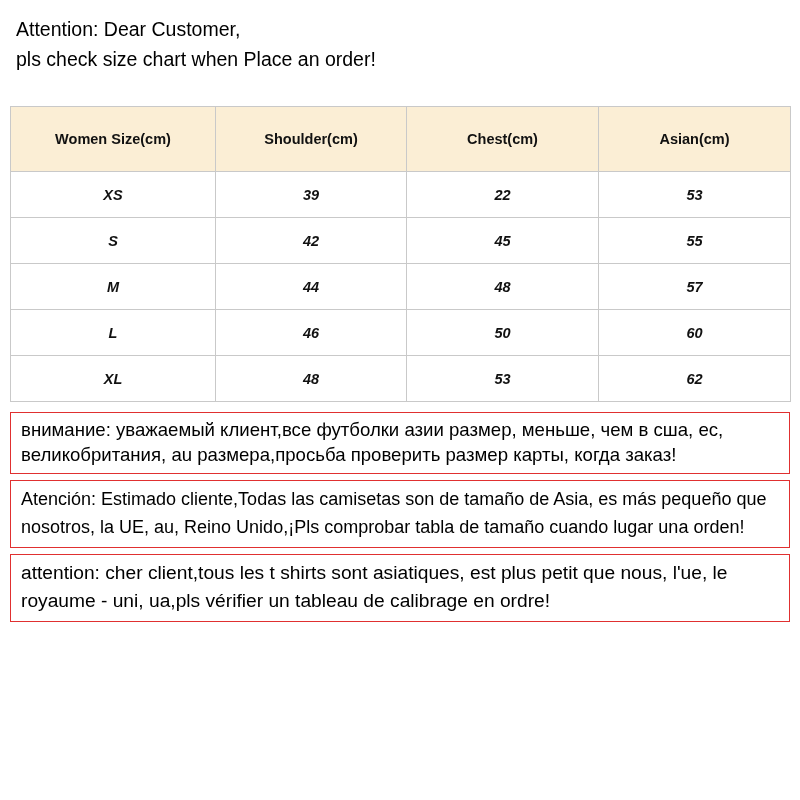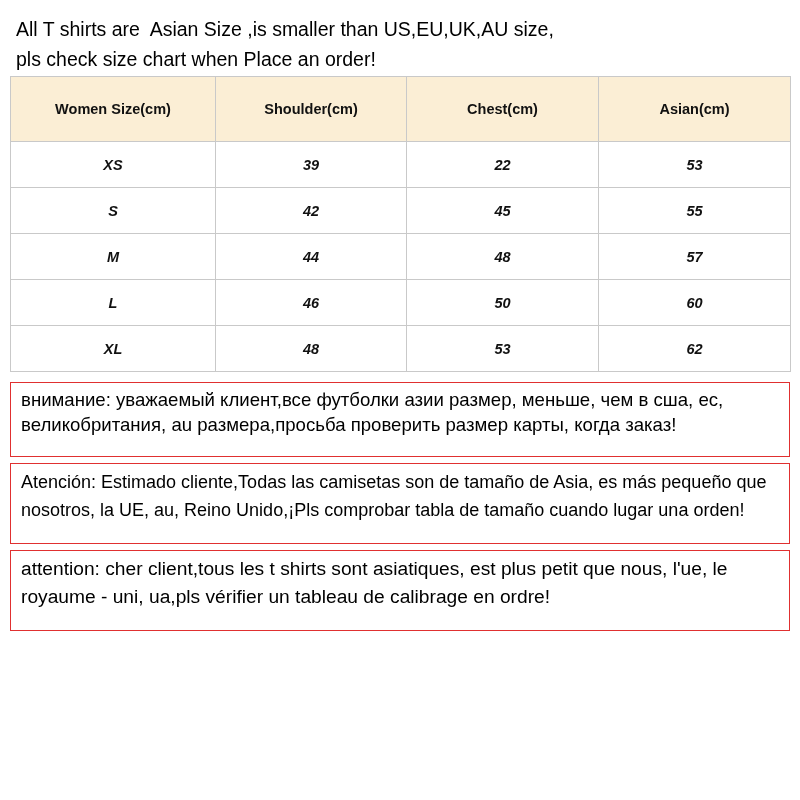--- a/index.html
+++ b/index.html
@@ -28,21 +28,21 @@
   }
   .attention-line {
     font-size: 19.5px;
     line-height: 30px;
     color: #000;
     white-space: pre;
   }
 
   
   .size-table {
-    margin-top: 2px;
+    margin-top: 32px;
     width: 780px;
     border-collapse: collapse;
     table-layout: fixed;
     padding-left: 21px;
   }
   .size-table th,
   .size-table td {
     border: 1px solid #c9c9c9;
     text-align: center;
     font-size: 14.5px;
@@ -68,40 +68,40 @@
   .size-table col.c4 { width: 192px; }
 
   
   .notes {
     margin-top: 10px;
   }
   .note-box {
     border: 1px solid #e03030;
     box-sizing: border-box;
     width: 780px;
-    padding: 4px 10px 19px 10px;
+    padding: 4px 10px 6px 10px;
     margin-bottom: 6px;
     background: #ffffff;
   }
   .note-text {
     font-size: 19px;
     line-height: 25px;
     color: #000;
   }
   .note-ru .note-text { font-size: 18.6px; line-height: 25px; }
   .note-es .note-text { font-size: 18px; line-height: 28px; }
   .note-fr .note-text { font-size: 19.2px; line-height: 28px; }
 </style>
 </head>
 <body>
 
 <div class="page">
 
   <div class="attention">
-    <div class="attention-line">All T shirts are  Asian Size ,is smaller than US,EU,UK,AU size,</div>
+    <div class="attention-line">Attention: Dear Customer,</div>
     <div class="attention-line">pls check size chart when Place an order!</div>
   </div>
 
   <table class="size-table">
     <colgroup>
       <col class="c1">
         <col class="c2">
         <col class="c3">
         <col class="c4">
     </colgroup>

